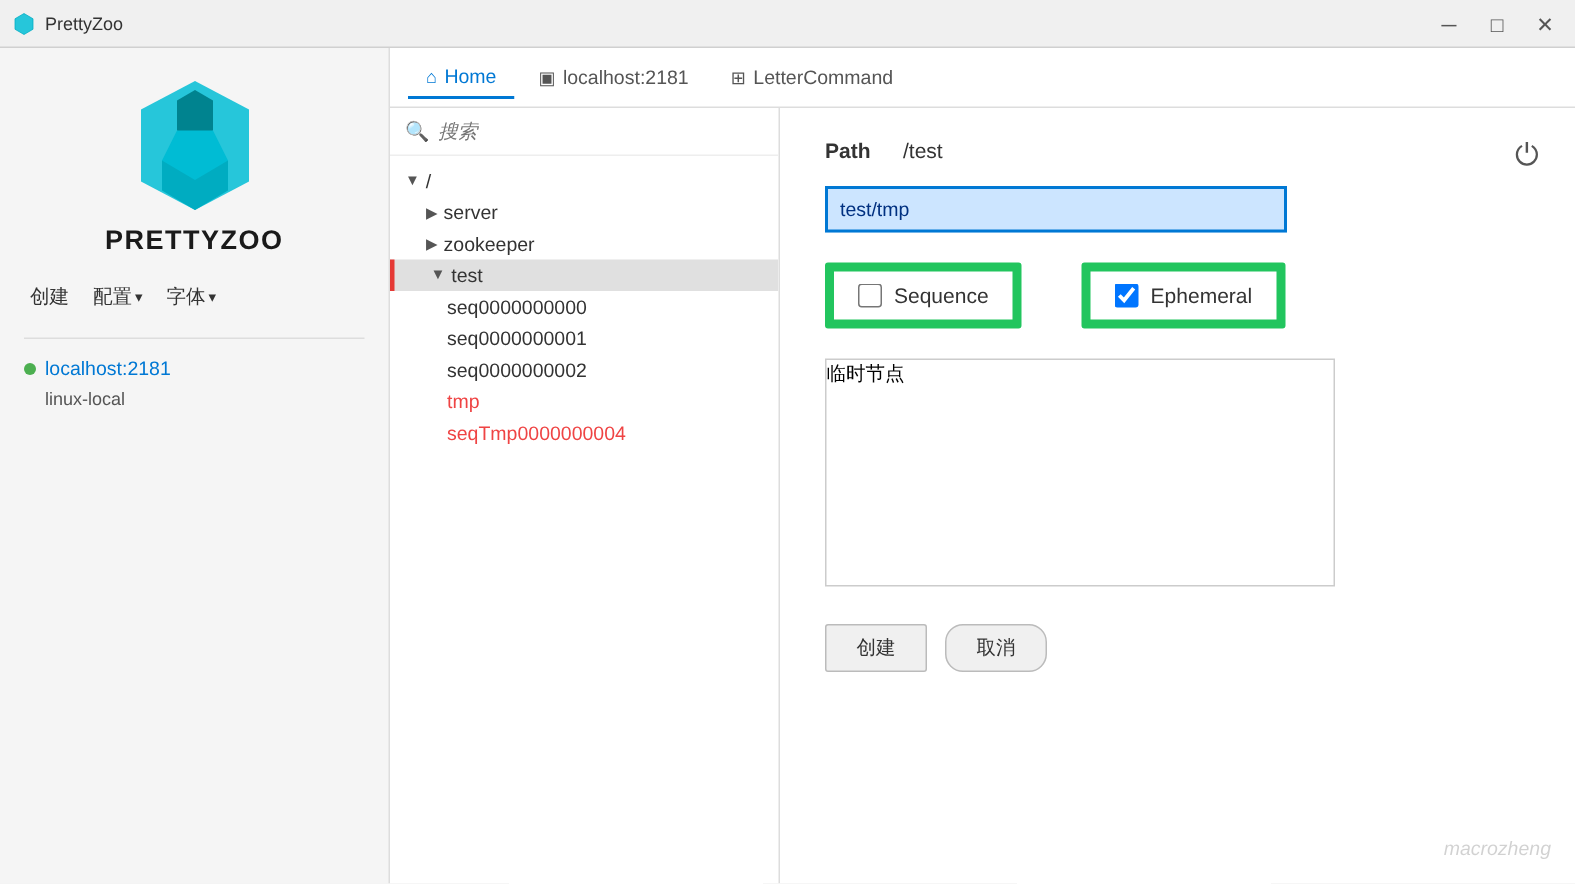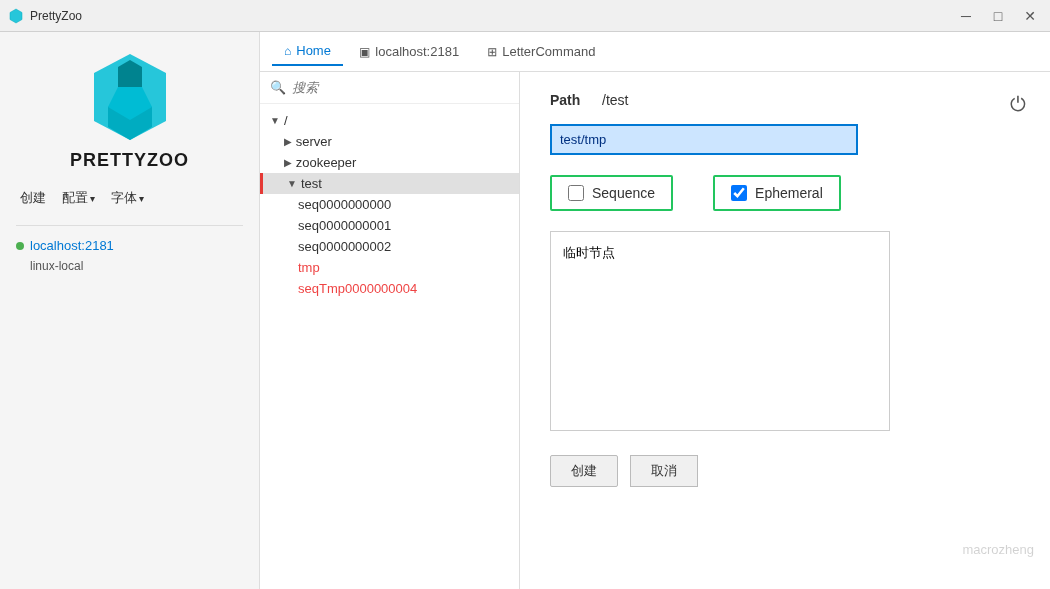--- a/index.html
+++ b/index.html
@@ -274,42 +274,42 @@
     .checkbox-row {
       display: flex;
       align-items: center;
       gap: 40px;
       margin-bottom: 20px;
     }
     .checkbox-group {
       display: flex;
       align-items: center;
       gap: 8px;
-      border: 2px solid #22c55e;
+      border: 6px solid #22c55e;
       padding: 8px 16px;
       border-radius: 2px;
     }
     .checkbox-group input[type="checkbox"] {
       width: 16px;
       height: 16px;
       cursor: pointer;
     }
     .checkbox-label {
       font-size: 14px;
       color: #333;
     }
 
     .textarea-area {
       margin-bottom: 20px;
     }
     .node-textarea {
       width: 340px;
-      height: 200px;
+      height: 152px;
       border: 1px solid #ccc;
-      padding: 12px;
+      padding: 0;
       font-size: 13px;
       resize: none;
       font-family: 'Microsoft YaHei', Arial, sans-serif;
       outline: none;
     }
 
     .action-row {
       display: flex;
       align-items: center;
       gap: 12px;
@@ -323,31 +323,32 @@
       color: #333;
       border-radius: 2px;
     }
     .btn-cancel {
       padding: 6px 20px;
       background: #f0f0f0;
       border: 1px solid #bbb;
       font-size: 13px;
       cursor: pointer;
       color: #333;
-      border-radius: 0;
+      border-radius: 12px;
     }
 
     
     .watermark {
       position: absolute;
-      bottom: 32px;
+      bottom: 16px;
       right: 16px;
       font-size: 13px;
       color: rgba(0,0,0,0.18);
       pointer-events: none;
+      font-style: italic;
     }
   </style>
 </head>
 <body>
 
 <div class="title-bar">
   <div class="title-bar-left">
     <svg class="title-icon" viewBox="0 0 16 16">
       <polygon points="8,1 14,4.5 14,11.5 8,15 2,11.5 2,4.5" fill="#26c6da" stroke="#00acc1" stroke-width="0.5"></polygon>
     </svg>

